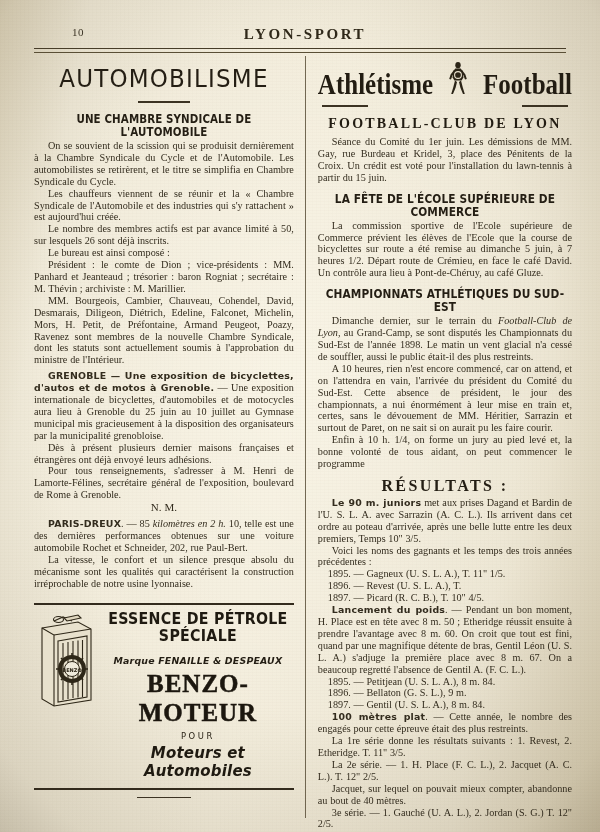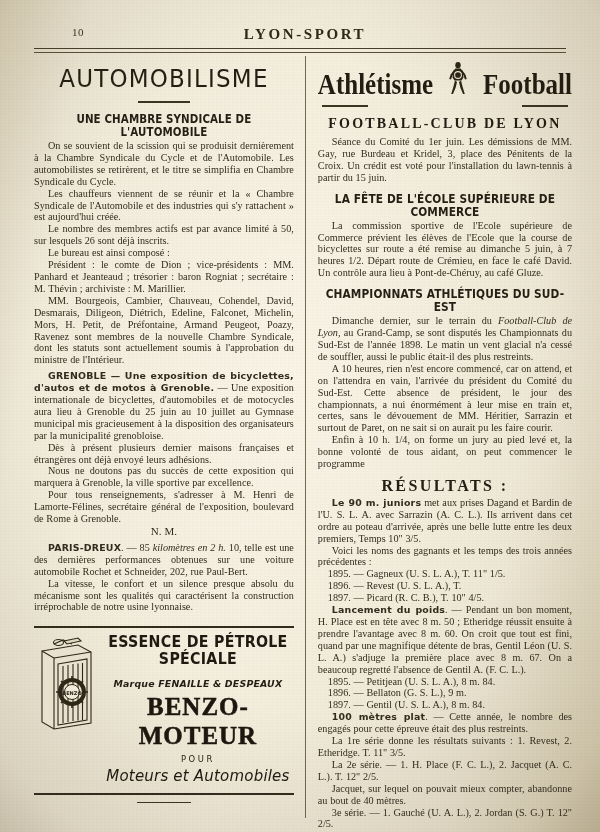--- a/index.html
+++ b/index.html
@@ -222,21 +222,21 @@
   .ad-l4 {
     font-family: "DejaVu Sans", sans-serif;
     font-size: 8.4px;
     letter-spacing: 2.6px;
     margin-top: 5px;
     color: #2a2317;
   }
   .ad-l5 {
     font-family: "DejaVu Sans", sans-serif;
     font-style: italic;
-    font-weight: 400;
+    font-weight: 700;
     font-size: 15px;
     margin-top: 3px;
     color: #1f1a11;
     letter-spacing: .2px;
   }
   .ad-rule-bot {
     height: 0;
     border-top: 2.4px solid #332b1d;
     margin-top: 8px;
   }
@@ -284,21 +284,20 @@
       <p>Les chauffeurs viennent de se réunir et la « Chambre Syndicale de l'Automobile et des industries qui s'y rattachent » est aujourd'hui créée.</p>
       <p>Le nombre des membres actifs est par avance limité à 50, sur lesquels 26 sont déjà inscrits.</p>
       <p>Le bureau est ainsi composé :</p>
       <p>Président : le comte de Dion ; vice-présidents : MM. Panhard et Jeanteaud ; trésorier : baron Rogniat ; secrétaire : M. Thévin ; archiviste : M. Marillier.</p>
       <p>MM. Bourgeois, Cambier, Chauveau, Cohendel, David, Desmarais, Diligeon, Diétrich, Edeline, Falconet, Michelin, Mors, H. Petit, de Préfontaine, Armand Peugeot, Poazy, Ravenez sont membres de la nouvelle Chambre Syndicale, dont les statuts sont actuellement soumis à l'approbation du ministre de l'Intérieur.</p>
 
       <p style="margin-top:4px">
         <span class="lead">GRENOBLE</span><span class="lead"> — </span><span class="lead">Une exposition de bicyclettes, d'autos et de motos à Grenoble.</span><span> — Une exposition internationale de bicyclettes, d'automobiles et de motocycles aura lieu à Grenoble du 25 juin au 10 juillet au Gymnase municipal mis gracieusement à la disposition des organisateurs par la municipalité grenobloise.</span>
       </p>
       <p>Dès à présent plusieurs dernier maisons françaises et étrangères ont déjà envoyé leurs adhésions.</p>
-      <p>Nous ne doutons pas du succès de cette exposition qui marquera à Grenoble, la ville sportive par excellence.</p>
       <p>Pour tous renseignements, s'adresser à M. Henri de Lamorte-Félines, secrétaire général de l'exposition, boulevard de Rome à Grenoble.</p>
       <p class="sig">N. M.</p>
 
       <p style="margin-top:4px">
         <span class="lead">PARIS-DREUX</span><span>. — 85 </span><span class="it">kilomètres en 2 h.</span><span> 10, telle est une des dernières performances obtenues sur une voiture automobile Rochet et Schneider, 202, rue Paul-Bert.</span>
       </p>
       <p>La vitesse, le confort et un silence presque absolu du mécanisme sont les qualités qui caractérisent la construction irréprochable de notre usine lyonnaise.</p>
 
       <div class="ad">
         <div class="ad-rule-top"></div>

